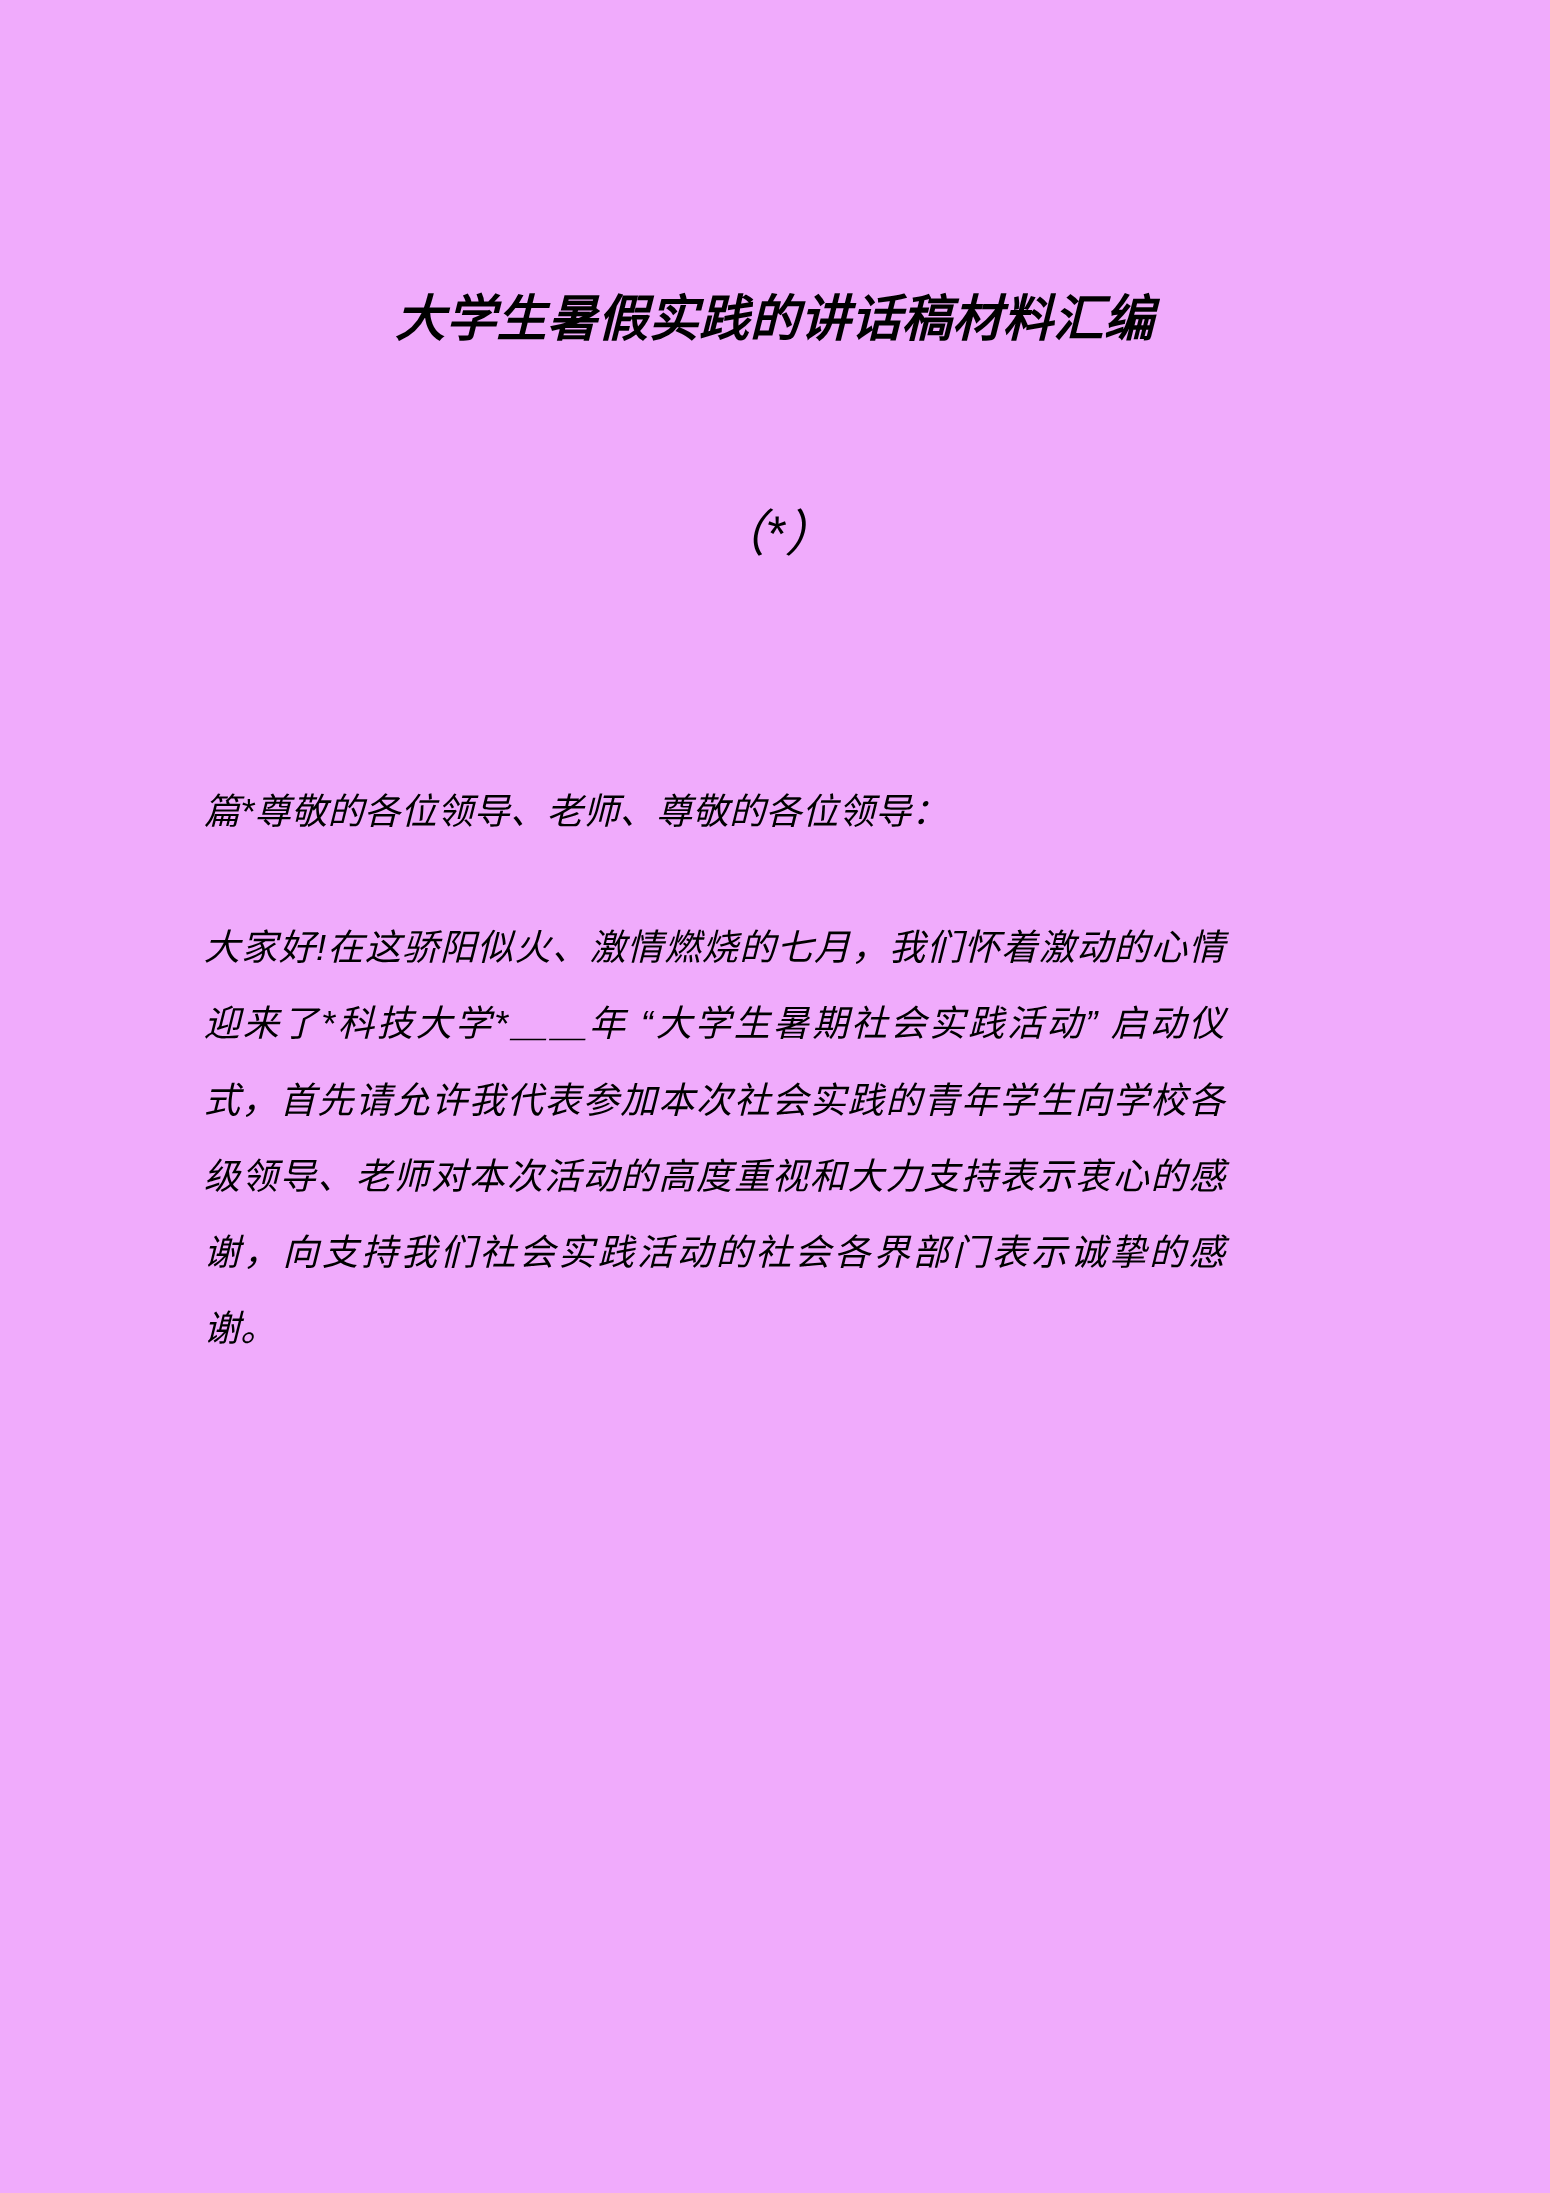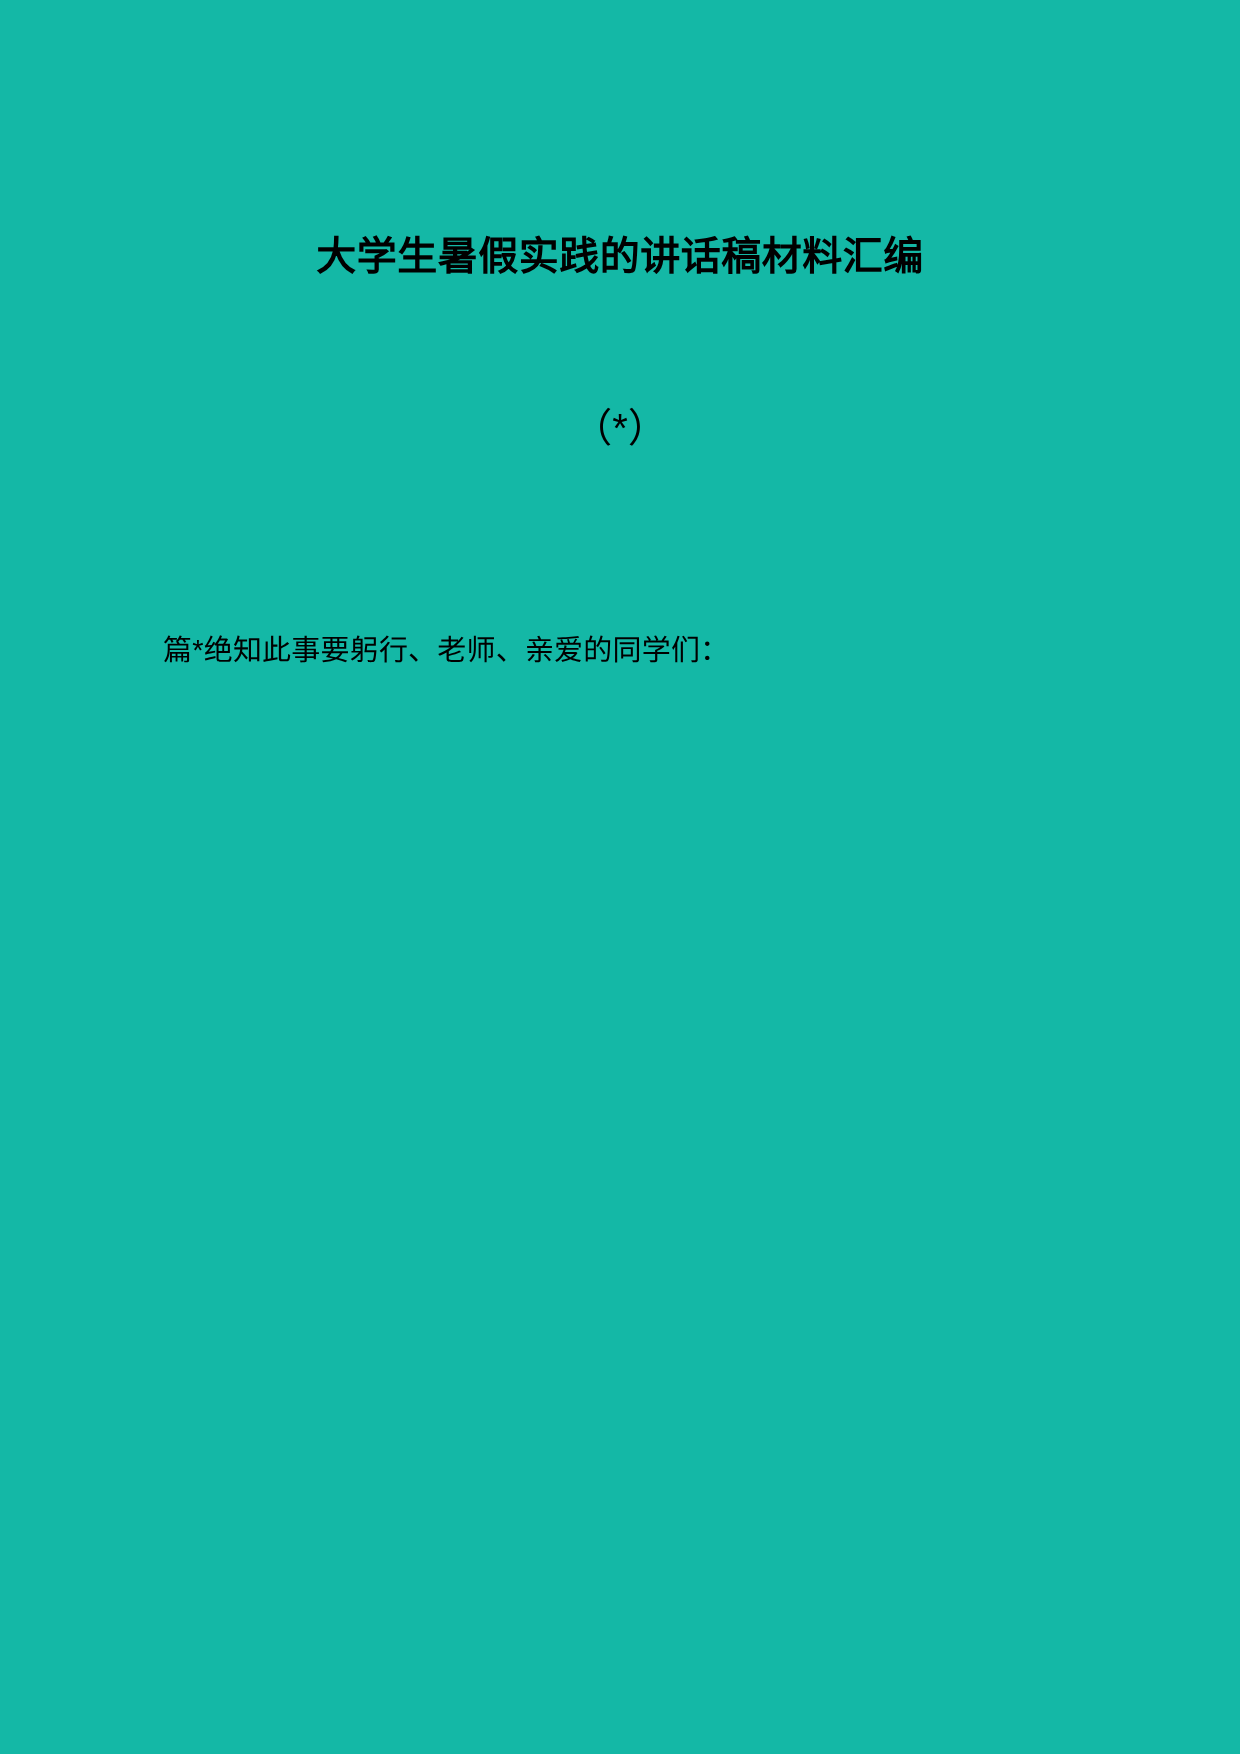--- a/index.html
+++ b/index.html
@@ -15,22 +15,23 @@
     font-family: "Liberation Sans", "DejaVu Sans", sans-serif;
     color: #000000;
     overflow: hidden;
   }
 
   .page {
     box-sizing: border-box;
     width: 1240px;
     min-height: 1754px;
     padding: 0;
-    background: #14b8a6;
+    background: #f0abfc;
     position: relative;
+    font-style: italic;
   }
 
   
   .doc-title {
     margin: 0;
     padding: 0;
     position: absolute;
     left: 0;
     right: 0;
     top: 228px;
@@ -87,19 +88,20 @@
 <body>
 
 <div class="page">
 
   <h1 class="doc-title">大学生暑假实践的讲话稿材料汇编</h1>
 
   <div class="doc-subtitle">（*）</div>
 
   <div class="body-block">
 
-    <p class="para salutation">篇*绝知此事要躬行、老师、亲爱的同学们：</p>
+    <p class="para salutation">篇*尊敬的各位领导、老师、尊敬的各位领导：</p>
 
+    <p class="para">大家好!在这骄阳似火、激情燃烧的七月，我们怀着激动的心情迎来了*科技大学*＿＿年 “大学生暑期社会实践活动” 启动仪式，首先请允许我代表参加本次社会实践的青年学生向学校各级领导、老师对本次活动的高度重视和大力支持表示衷心的感谢，向支持我们社会实践活动的社会各界部门表示诚挚的感谢。</p>
 
 
   </div>
 
 </div>
 
 </body></html>

